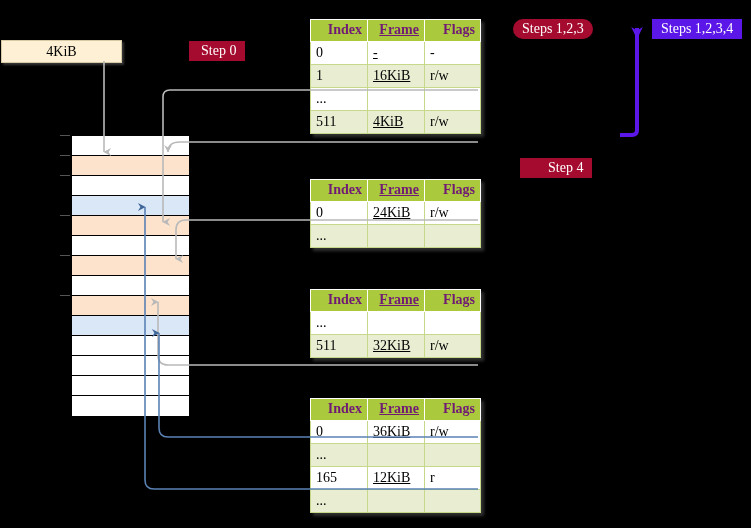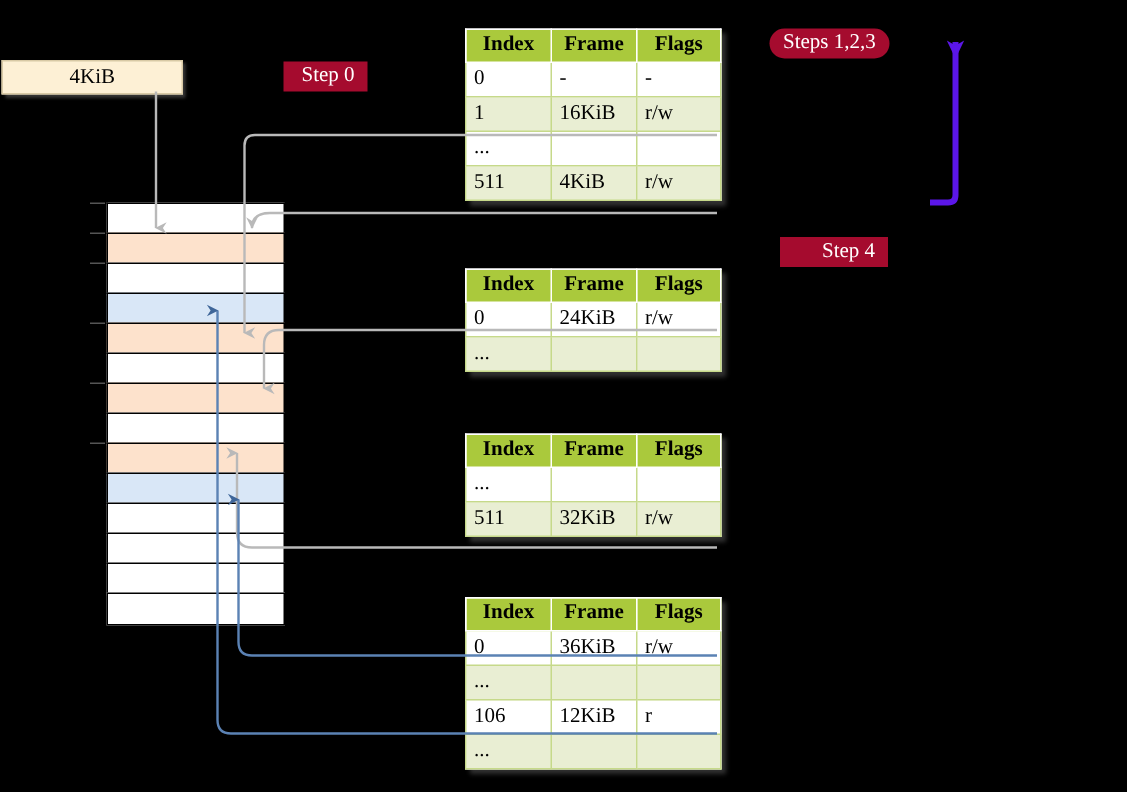--- a/index.html
+++ b/index.html
@@ -39,43 +39,43 @@
   .ptable{
     position:absolute;
     border-collapse:collapse;
     border-spacing:0;
     background:#ffffff;
     box-shadow:3px 3px 3px rgba(90,90,90,0.55);
     table-layout:fixed;
   }
   .ptable th{
     background:#aac93c;
-    color:#000000;
+    color:#701a75;
     font-weight:bold;
     font-size:14px;
-    text-align:center;
+    text-align:right;
     padding:2px 5px 3px 5px;
     border:1px solid #ffffff;
     height:19px;
     box-sizing:border-box;
   }
   .ptable td{
     font-size:14px;
     text-align:left;
     padding:2px 5px 3px 5px;
     border:1px solid #c6d98a;
     height:23px;
     box-sizing:border-box;
     color:#000;
   }
   .ptable tr.odd td{background:#ffffff;}
   .ptable tr.even td{background:#e9eed3;}
   .ptable td.hl{background:#fbf8b8;}
   .col-index{width:57px;}
-  .col-frame{width:57px;}
+  .col-frame{width:57px;text-decoration:underline;}
   .col-flags{width:56px;}
 
   
   .memblock{position:absolute;}
   .memrow{
     position:absolute;left:0;
     width:119px;height:22px;
     border-top:1.5px solid #000;
     border-left:1.5px solid #000;
     border-right:1.5px solid #000;
@@ -104,20 +104,23 @@
   </div>
 
   <div class="badge badge-crimson" style="left:189px;top:41px;padding-left:12px;">
     <span>Step 0</span>
   </div>
 
   <div class="badge badge-crimson" style="left:513px;top:19px;border-radius:10px;">
     <span>Steps 1,2,3</span>
   </div>
 
+  <div class="badge badge-blue" style="left:652px;top:19px;">
+    <span>Steps 1,2,3,4</span>
+  </div>
 
   <div class="badge badge-crimson" style="left:520px;top:158px;padding-left:28px;">
     <span>Step 4</span>
   </div>
 
   <div class="memblock" style="left:71px;top:135px;width:119px;height:280px;" id="memblock">
       <div class="memrow" style="top: 0px;"></div>
       <div class="memrow peach" style="top: 20px;"></div>
       <div class="memrow" style="top: 40px;"></div>
       <div class="memrow skyblue" style="top: 60px;"></div>
@@ -228,21 +231,21 @@
           <td class="col-index">0</td>
           <td class="col-frame">36KiB</td>
           <td class="col-flags">r/w</td>
         </tr>
         <tr class="even">
           <td class="col-index">...</td>
           <td class="col-frame"></td>
           <td class="col-flags"></td>
         </tr>
         <tr class="odd">
-          <td class="col-index">106</td>
+          <td class="col-index">165</td>
           <td class="col-frame">12KiB</td>
           <td class="col-flags">r</td>
         </tr>
         <tr class="even">
           <td class="col-index">...</td>
           <td class="col-frame"></td>
           <td class="col-flags"></td>
         </tr>
       </tbody>
   </table>

